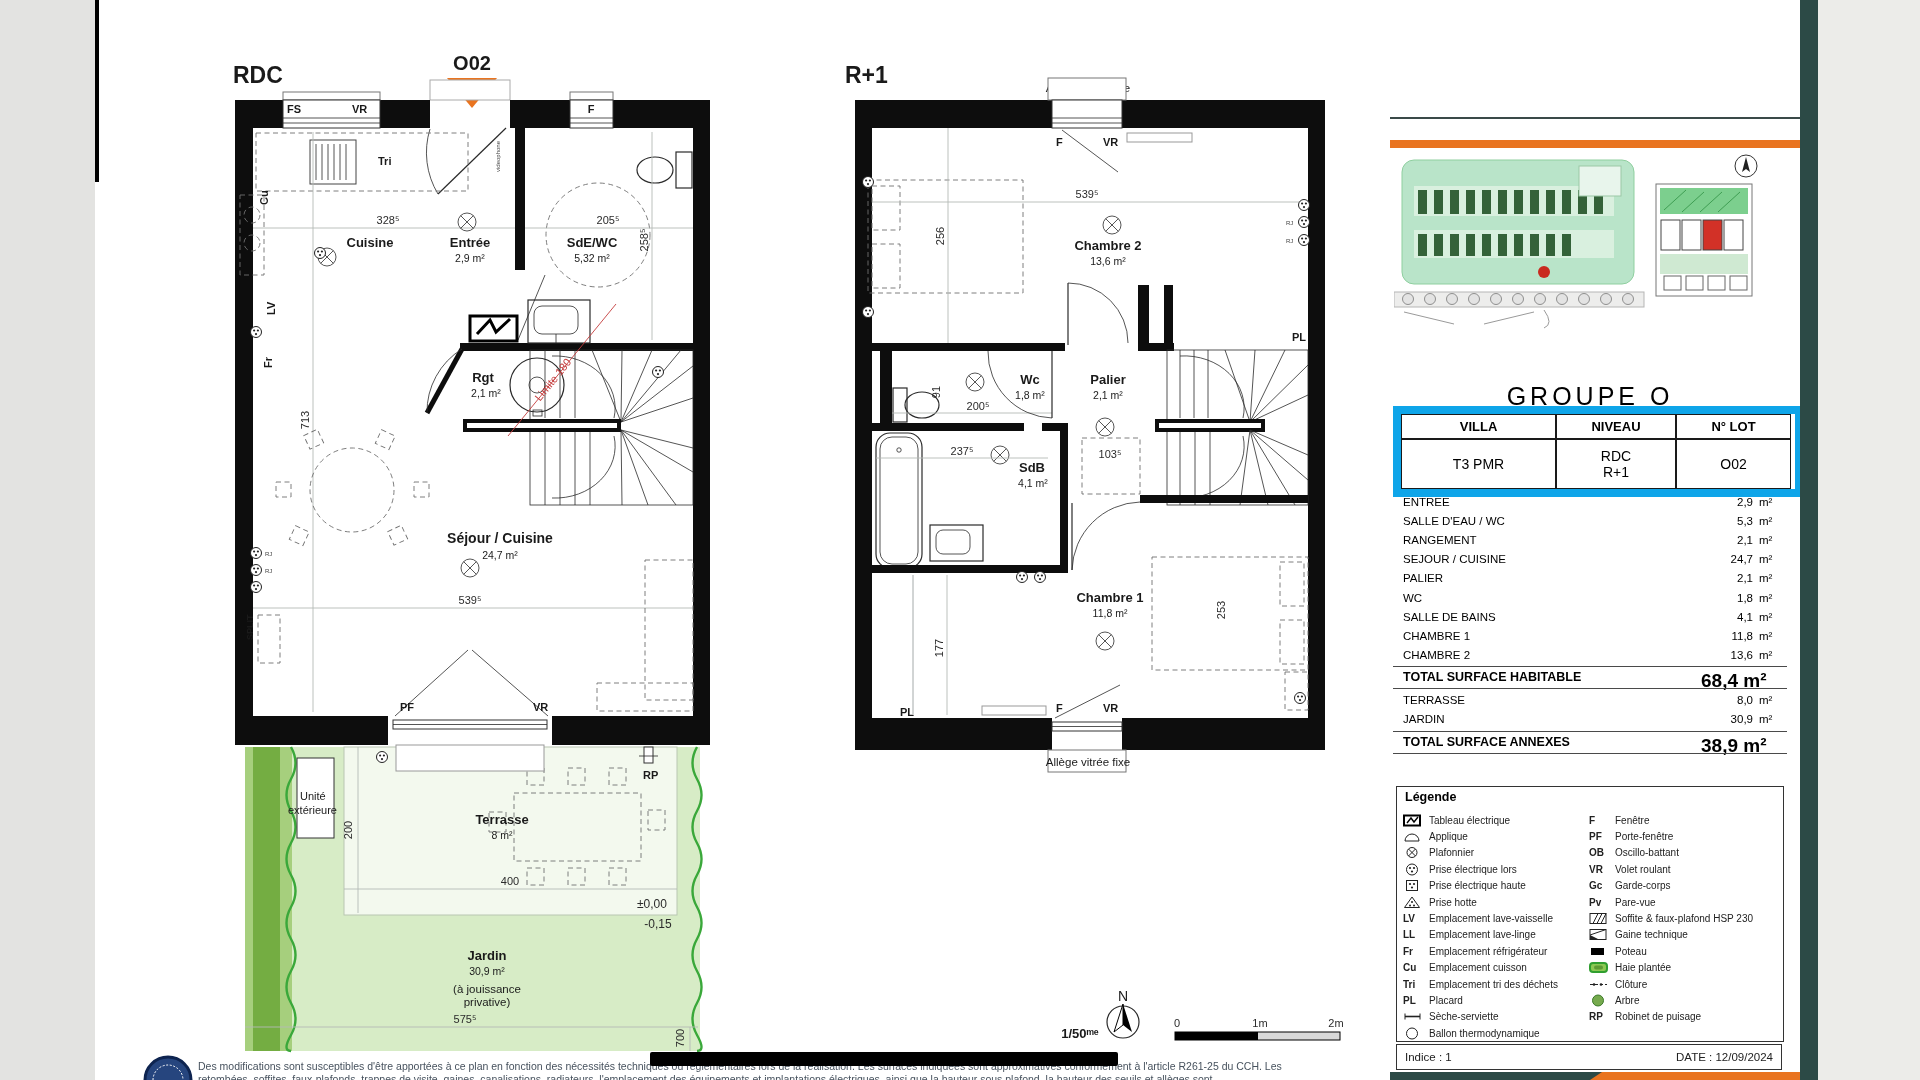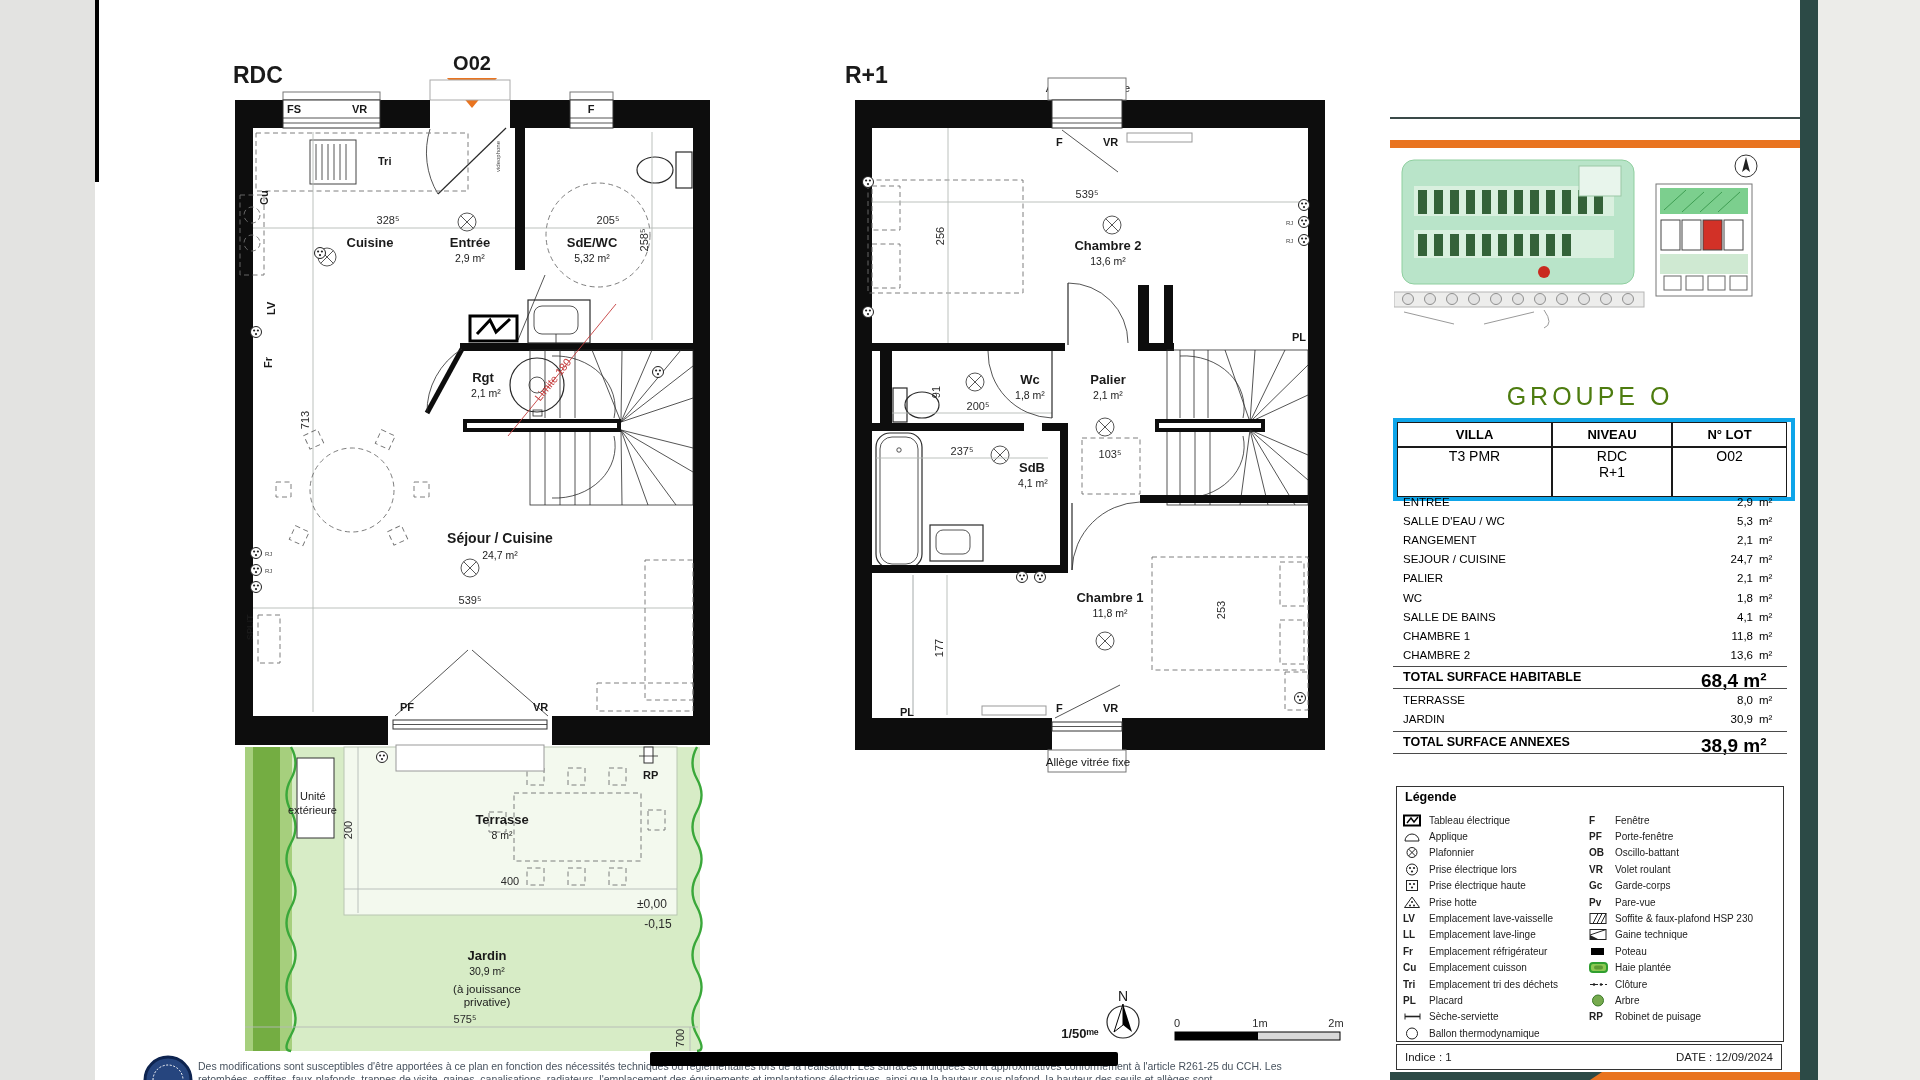--- a/index.html
+++ b/index.html
@@ -24,27 +24,27 @@
   .s2{fill:none;stroke:#2a2a2a;stroke-width:0.8;}
   .g1{fill:none;stroke:#9aa0a0;stroke-width:0.9;}
   .dsh{fill:none;stroke:#6f6f6f;stroke-width:0.9;stroke-dasharray:5 3.5;}
   .dl{stroke:#b4bab6;stroke-width:0.9;fill:none;}
   .wavy{fill:none;stroke:#3aa83a;stroke-width:2.4;}
   
   .panel{position:absolute;left:1390px;top:0;width:410px;height:1080px;background:#fff;z-index:2;}
   .panel .topline{position:absolute;left:0;top:117px;width:410px;height:2px;background:#3a4a48;}
   .panel .orangebar{position:absolute;left:0;top:140px;width:410px;height:8px;background:#e97420;}
   .maps{position:absolute;left:4px;top:152px;}
-  .gtitle{position:absolute;left:3px;top:382px;width:394px;text-align:center;font-size:25px;letter-spacing:4px;color:#4d7c0f;}
-  .itable{position:absolute;left:3px;top:418px;width:394px;border:4px solid #0ea5e9;border-collapse:collapse;}
+  .gtitle{position:absolute;left:3px;top:382px;width:394px;text-align:center;font-size:25px;letter-spacing:4px;color:#000000;}
+  .itable{position:absolute;left:3px;top:406px;width:394px;border:8px solid #0ea5e9;border-collapse:collapse;}
   .itable div{box-sizing:border-box;}
   .irow{display:grid;grid-template-columns:155px 120px 115px;}
   .icell{border:1px solid #1a1a1a;text-align:center;}
   .ihead{font-weight:bold;font-size:13px;padding:4px 0;}
-  .ival{font-size:14px;padding:0 0;display:flex;flex-direction:column;justify-content:flex-start;min-height:50px;}
+  .ival{font-size:14px;padding:0 0;display:flex;flex-direction:column;justify-content:center;min-height:50px;}
   .slist{position:absolute;left:3px;top:492px;width:394px;}
   .srow{display:grid;grid-template-columns:1fr 52px 34px;height:19.2px;align-items:center;font-size:11.5px;}
   .srow .sl{padding-left:10px;}
   .srow .sv{text-align:right;}
   .srow .su{padding-left:6px;}
   .rule{position:absolute;left:3px;width:394px;height:0;border-top:1.6px solid #4a4a4a;}
   .trow{position:absolute;left:3px;width:394px;display:grid;grid-template-columns:1fr 86px;font-weight:bold;gap:15px;}
   .trow .tl{padding-left:10px;font-size:12.5px;}
   .trow .tv{font-size:19px;}
   .legend{position:absolute;left:6px;top:786px;width:386px;height:254px;border:1.6px solid #333;}

